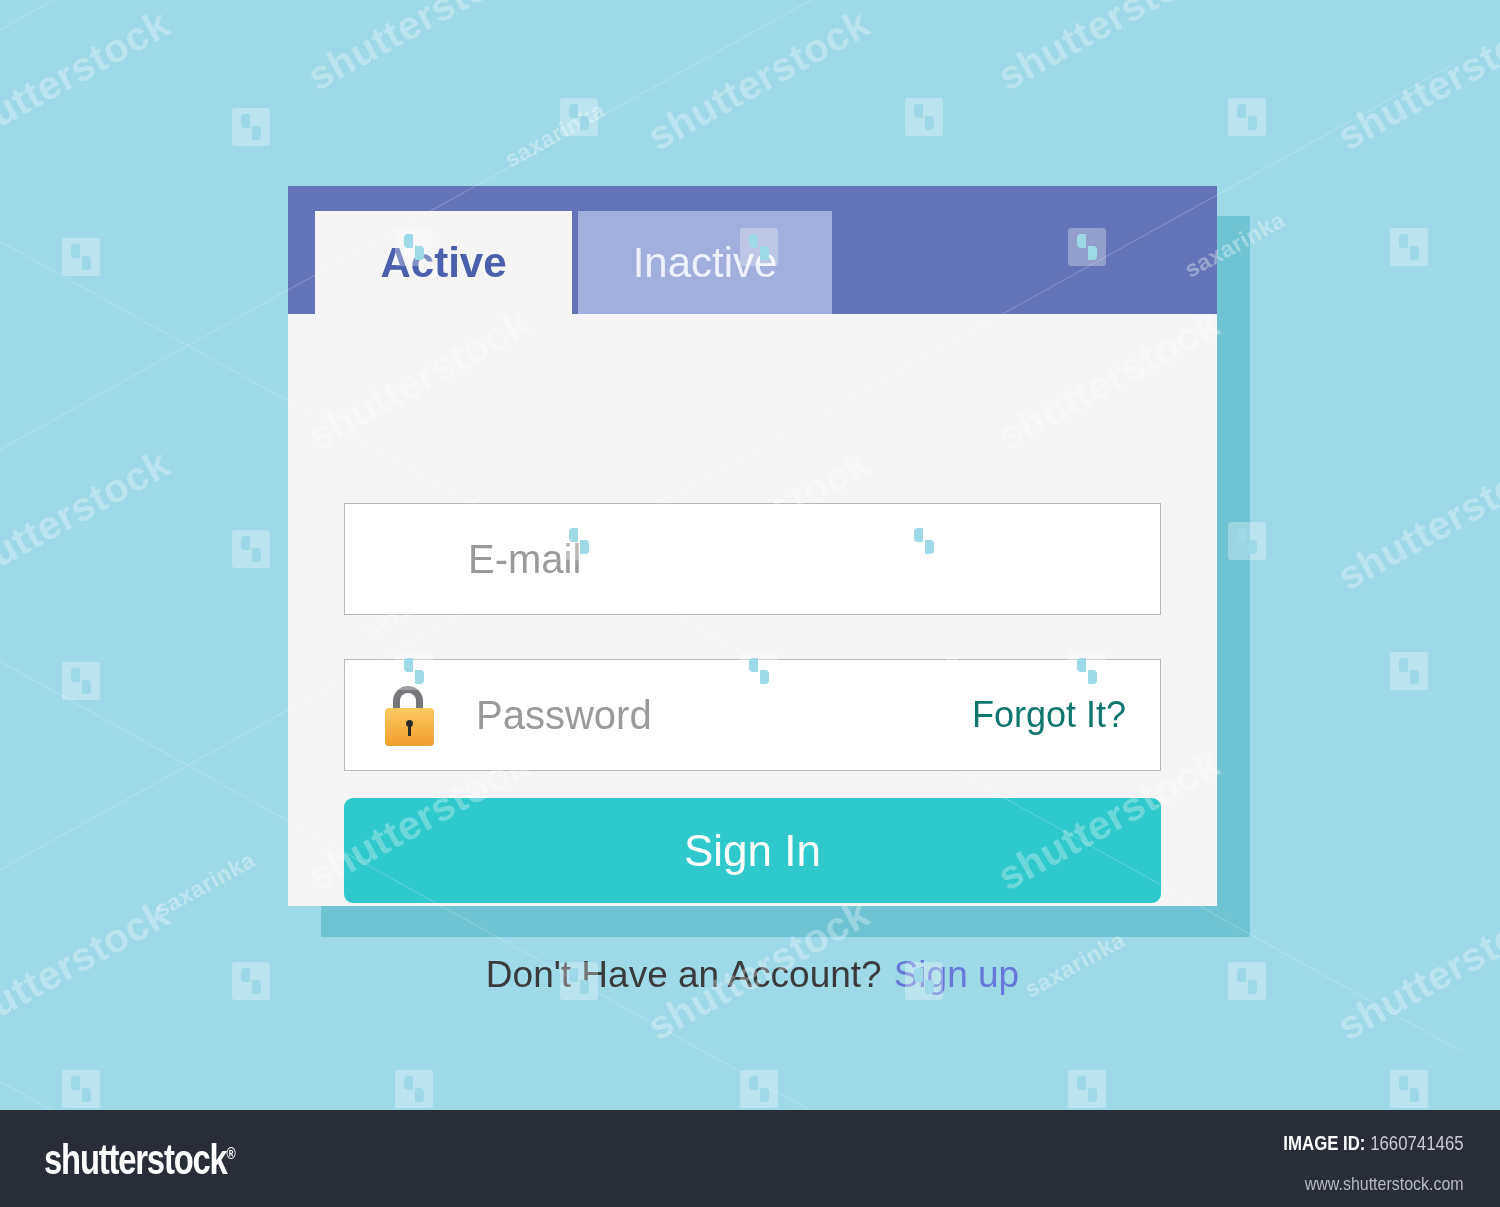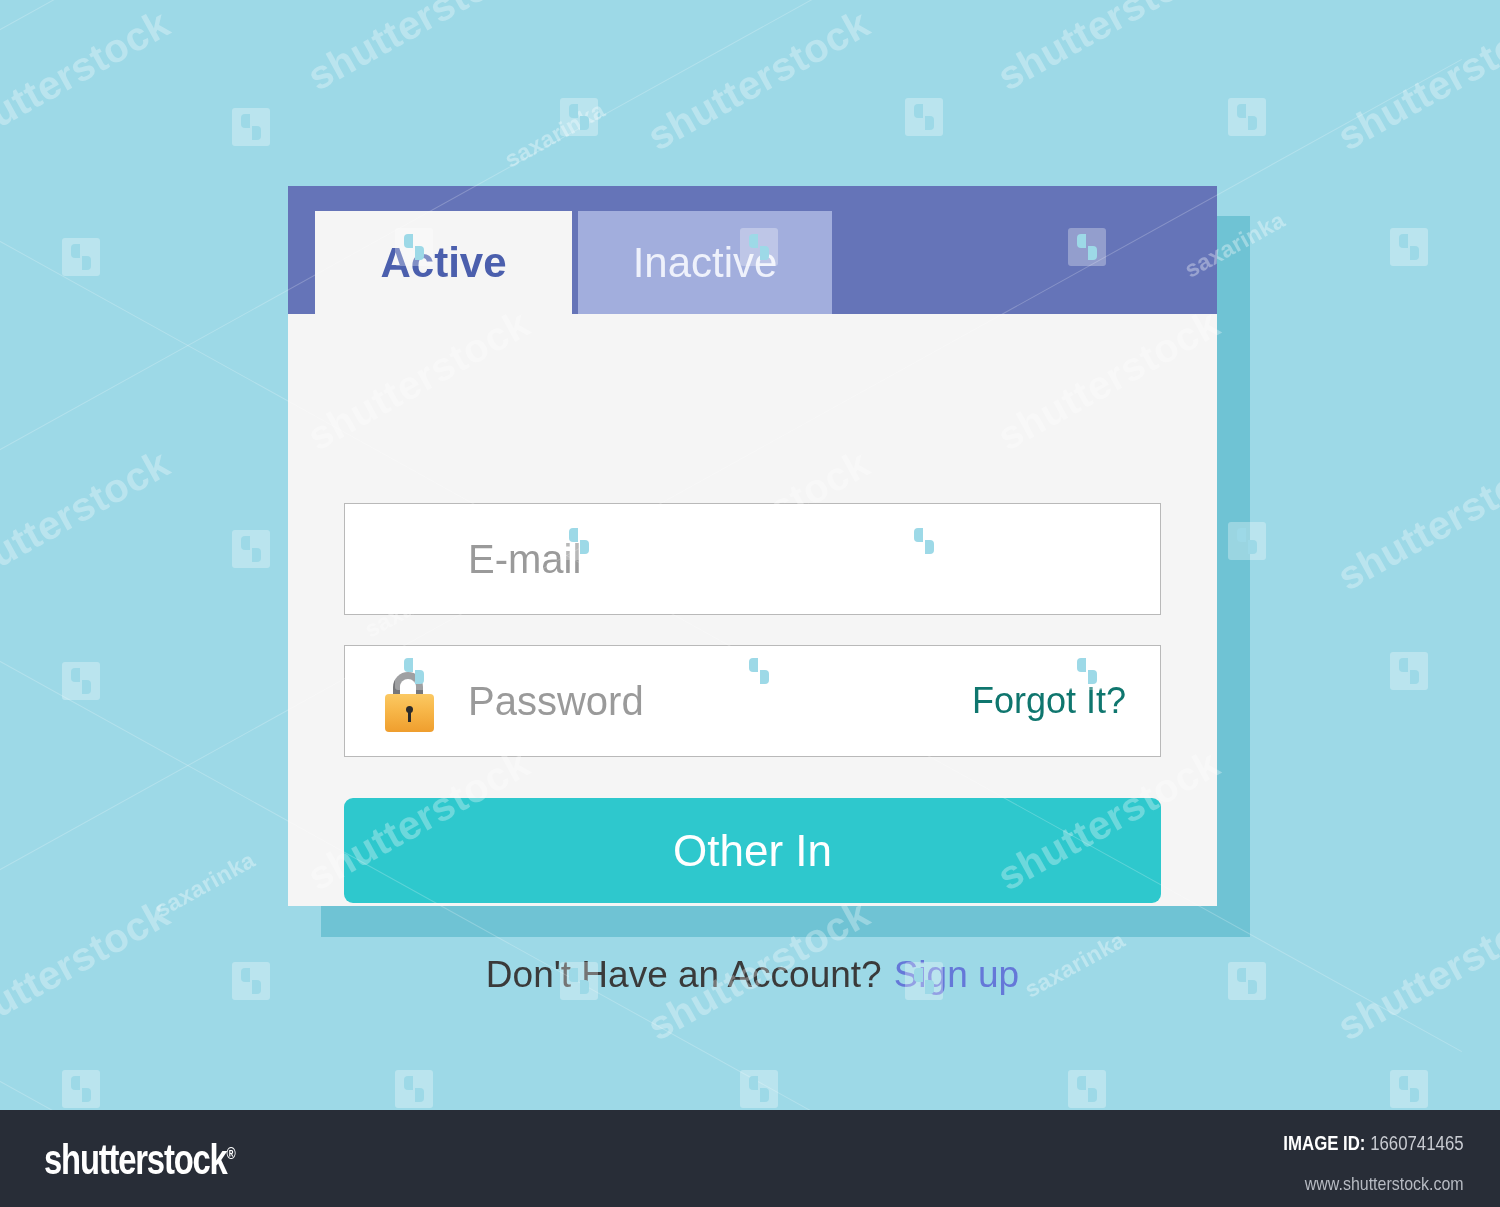--- a/index.html
+++ b/index.html
@@ -150,21 +150,21 @@
     left: 56px;
     width: 817px;
     height: 112px;
     background: #ffffff;
     border: 1px solid #b9b9b9;
     box-sizing: border-box;
     display: flex;
     align-items: center;
   }
   #field-email { top: 189px; }
-  #field-password { top: 331px; }
+  #field-password { top: 345px; gap: 8px; }
 
   .field-icon {
     margin-left: 32px;
     width: 66px;
     height: 66px;
     position: relative;
     flex: 0 0 auto;
   }
   .field-placeholder {
     margin-left: 25px;
@@ -356,21 +356,21 @@
             <span class="shackle-inner"></span>
             <span class="lockbody"></span>
             <span class="keyhole"></span>
             <span class="keyslot"></span>
           </span>
         </span>
         <span class="field-placeholder">Password</span>
         <span class="field-link">Forgot It?</span>
       </div>
 
-      <button id="signin-button">Other In</button>
+      <button id="signin-button">Sign In</button>
 
       <div id="signup-row">
         <span id="signup-question">Don't Have an Account?</span>
         <span id="signup-link">Sign up</span>
       </div>
 
     </div>
   </div>
 
   <div id="watermark">

